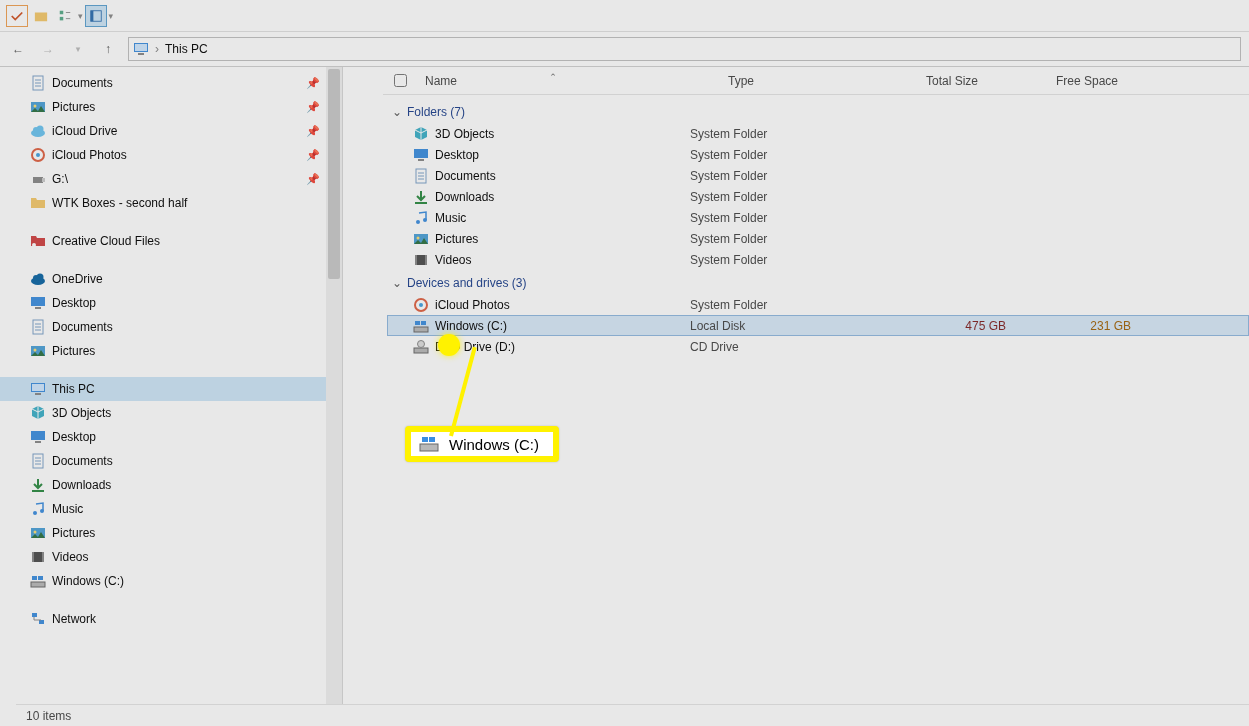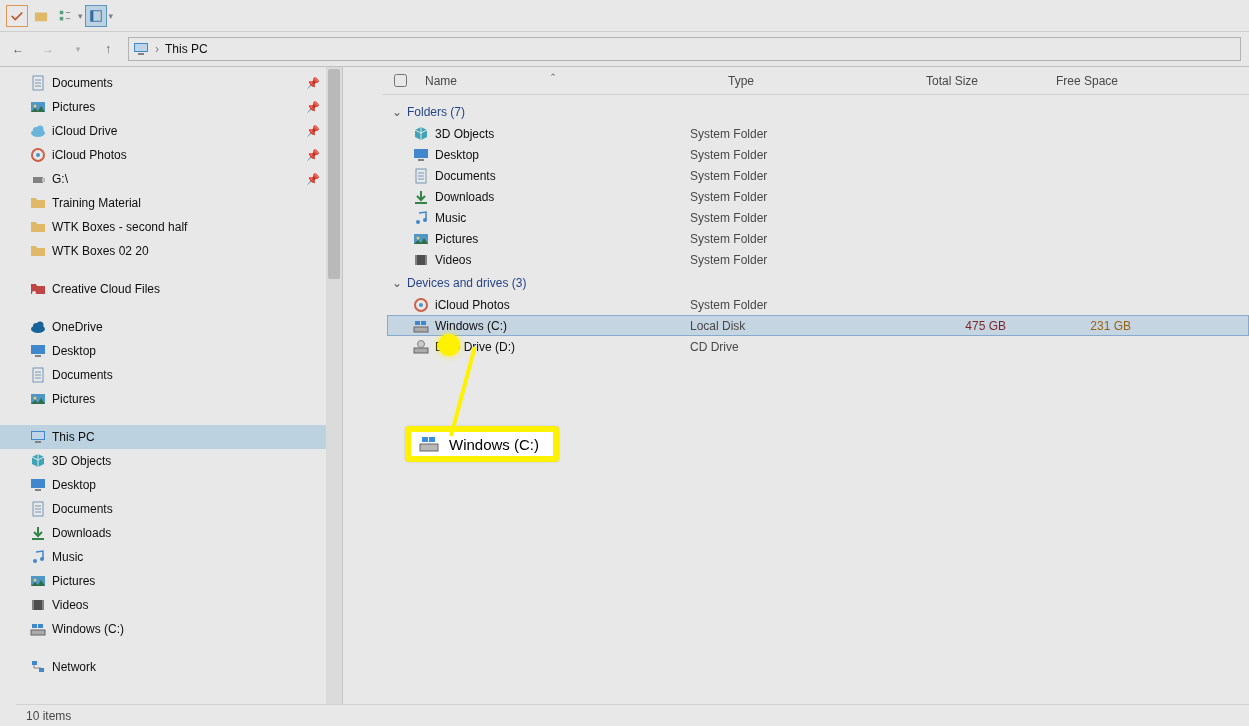--- a/index.html
+++ b/index.html
@@ -161,33 +161,21 @@
             <rect x="3" y="6" width="10" height="6" fill="#888"></rect>
             <rect x="12" y="7" width="3" height="4" fill="#ccc"></rect>
           </svg>
           <span>G:\</span>
           <span class="pin">📌</span>
         </div>
         <div class="tree-item">
           <svg class="ico" viewBox="0 0 16 16">
             <path d="M1 3h5l1 2h8v8H1z" class="i-folder"></path>
           </svg>
-          <span>Training Material</span>
-        </div>
-        <div class="tree-item">
-          <svg class="ico" viewBox="0 0 16 16">
-            <path d="M1 3h5l1 2h8v8H1z" class="i-folder"></path>
-          </svg>
           <span>WTK Boxes - second half</span>
-        </div>
-        <div class="tree-item">
-          <svg class="ico" viewBox="0 0 16 16">
-            <path d="M1 3h5l1 2h8v8H1z" class="i-folder"></path>
-          </svg>
-          <span>WTK Boxes 02 20</span>
         </div>
         <div class="tree-gap"></div>
         <div class="tree-item">
           <svg class="ico" viewBox="0 0 16 16">
             <path d="M1 3h5l1 2h8v8H1z" fill="#d04040"></path>
             <circle cx="4" cy="12" r="2" fill="#fff"></circle>
           </svg>
           <span>Creative Cloud Files</span>
         </div>
         <div class="tree-gap"></div>

